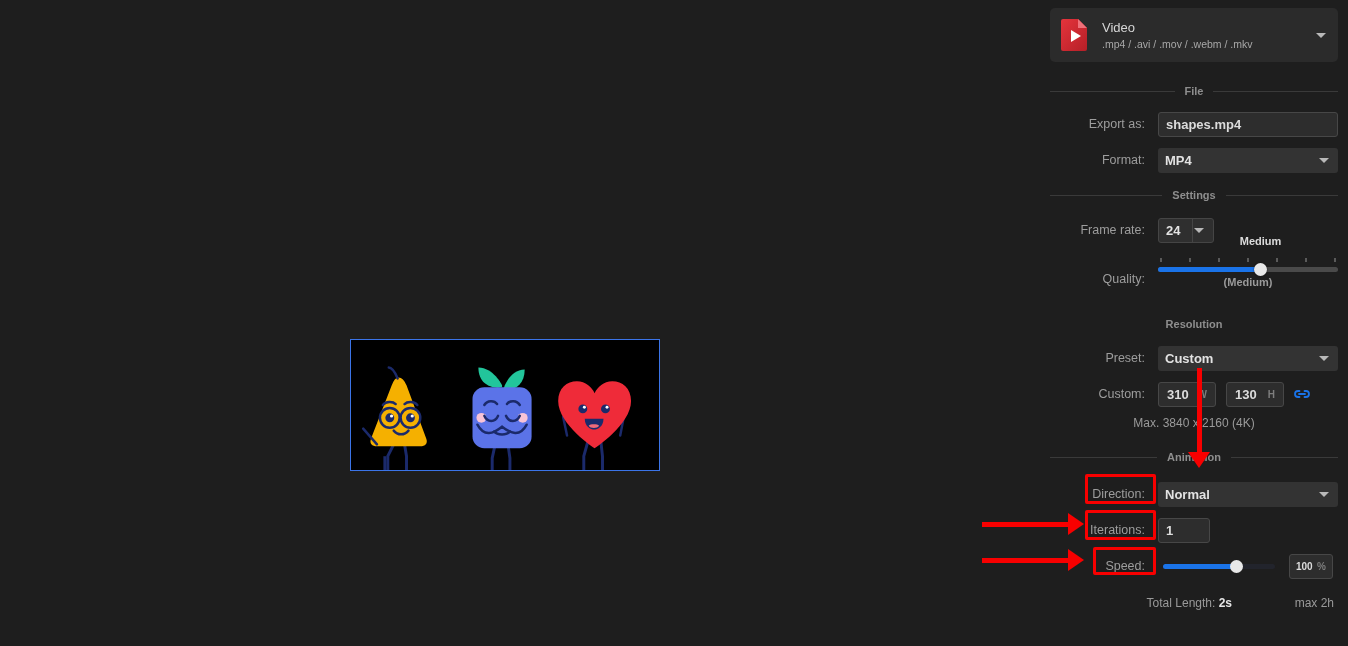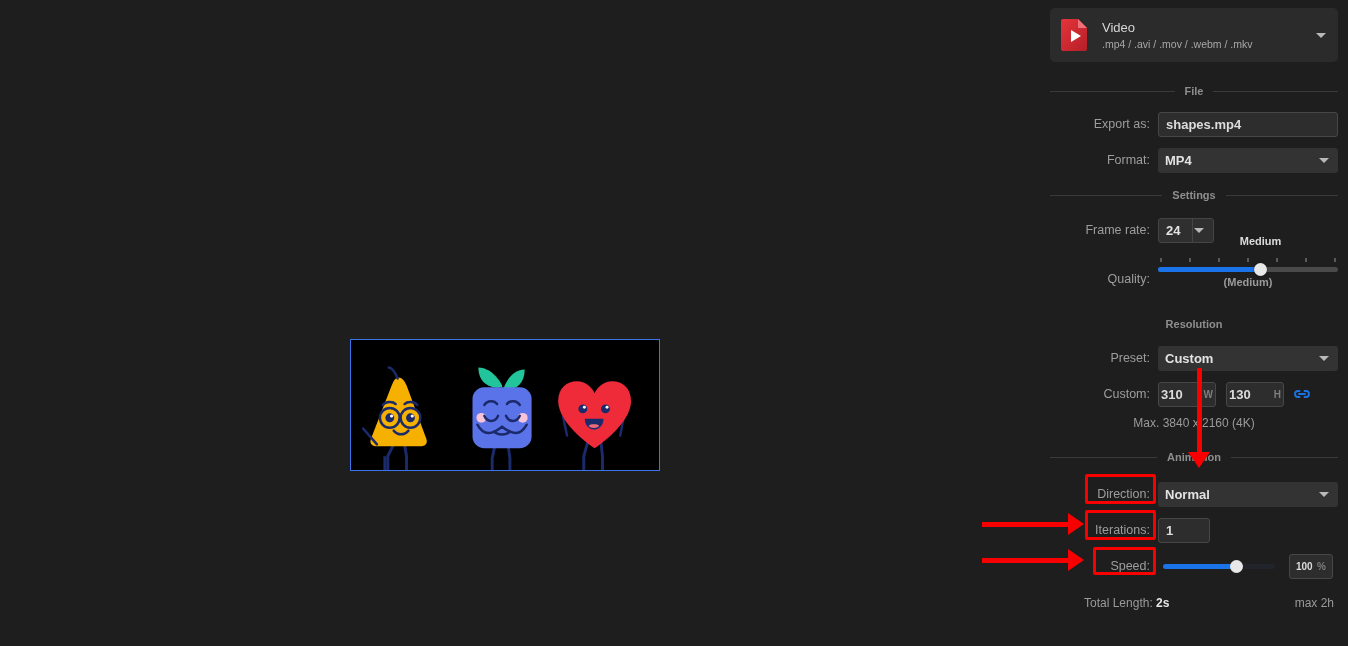--- a/index.html
+++ b/index.html
@@ -45,21 +45,21 @@
     display: flex; align-items: center; gap: 8px;
     color: #8e8e8e; font-size: 11px; margin: 0;
     height: 26px;
   }
   .section .line { flex: 1 1 auto; height: 1px; background: #3a3a3a; }
   .section .cap { flex: 0 0 auto; padding: 0 2px; font-weight: bold; }
 
   
   .row { display: flex; align-items: center; height: 28px; margin-bottom: 8px; }
   .row-label {
-    width: 108px; flex: 0 0 108px; text-align: right; padding-right: 8px;
+    width: 108px; flex: 0 0 108px; text-align: right; padding-right: 13px;
     color: #9d9d9d; font-size: 12.5px; white-space: nowrap;
   }
   .row-ctl { flex: 1 1 auto; display: flex; align-items: center; font-weight: bold; }
 
   .textbox {
     height: 25px; background: #2d2d2d; border: 1px solid #474747; border-radius: 3px;
     color: #dcdcdc; font-size: 13px; display: flex; align-items: center; padding: 0 7px;
     font-family: "Liberation Sans", sans-serif;
   }
   .textbox.full { width: 100%; }
@@ -100,21 +100,21 @@
     background: #e8e8e8; box-shadow: 0 0 2px rgba(0,0,0,.6);
   }
   .qual-bottom-label {
     position: absolute; left: 50%; transform: translateX(-50%); top: 24px;
     font-size: 11px; color: #9a9a9a; white-space: nowrap;
   }
 
   
   .sizebox {
     width: 58px; height: 25px; background: #2d2d2d; border: 1px solid #474747; border-radius: 3px;
-    display: flex; align-items: center; padding: 0 2px; position: relative;
+    display: flex; align-items: center; padding: 0 8px; position: relative;
   }
   .sizebox .v { color: #dcdcdc; font-size: 13px; flex: 1 1 auto; }
   .sizebox .u { color: #7e7e7e; font-size: 10px; }
   .link-icon { width: 20px; height: 20px; margin-left: 8px; position: relative; cursor: pointer; }
 
   .hint { text-align: center; color: #9a9a9a; font-size: 12px; margin: 4px 0 0 0; }
 
   
   .iter-box { width: 52px; }
 
@@ -125,21 +125,21 @@
   .speed-knob { position: absolute; top: 6px; width: 13px; height: 13px; border-radius: 50%; background: #e8e8e8; }
   .pct-box {
     width: 44px; height: 25px; margin-left: 14px; background: #2d2d2d; border: 1px solid #474747;
     border-radius: 3px; display: flex; align-items: center; padding: 0 6px;
   }
   .pct-box .v { color: #dcdcdc; font-size: 10px; flex: 1 1 auto; }
   .pct-box .u { color: #7e7e7e; font-size: 10px; }
 
   
   .footer { display: flex; align-items: center; margin-top: 16px; font-size: 12px; padding: 0 4px; }
-  .total-left { flex: 1 1 auto; color: #9a9a9a; padding-left: 30px; }
+  .total-left { flex: 1 1 auto; text-align: center; color: #9a9a9a; padding-left: 30px; }
   .total-left b { color: #e6e6e6; font-weight: bold; }
   .max-right { flex: 0 0 auto; color: #9a9a9a; }
 
   
   .anno { position: absolute; pointer-events: none; }
   .anno-box { border: 3px solid #f80000; border-radius: 2px; }
   .arrow-line-v { background: #f80000; }
   .arrow-line-h { background: #f80000; }
   .arrowhead-down {
     width: 0; height: 0; border-left: 11px solid transparent; border-right: 11px solid transparent;

